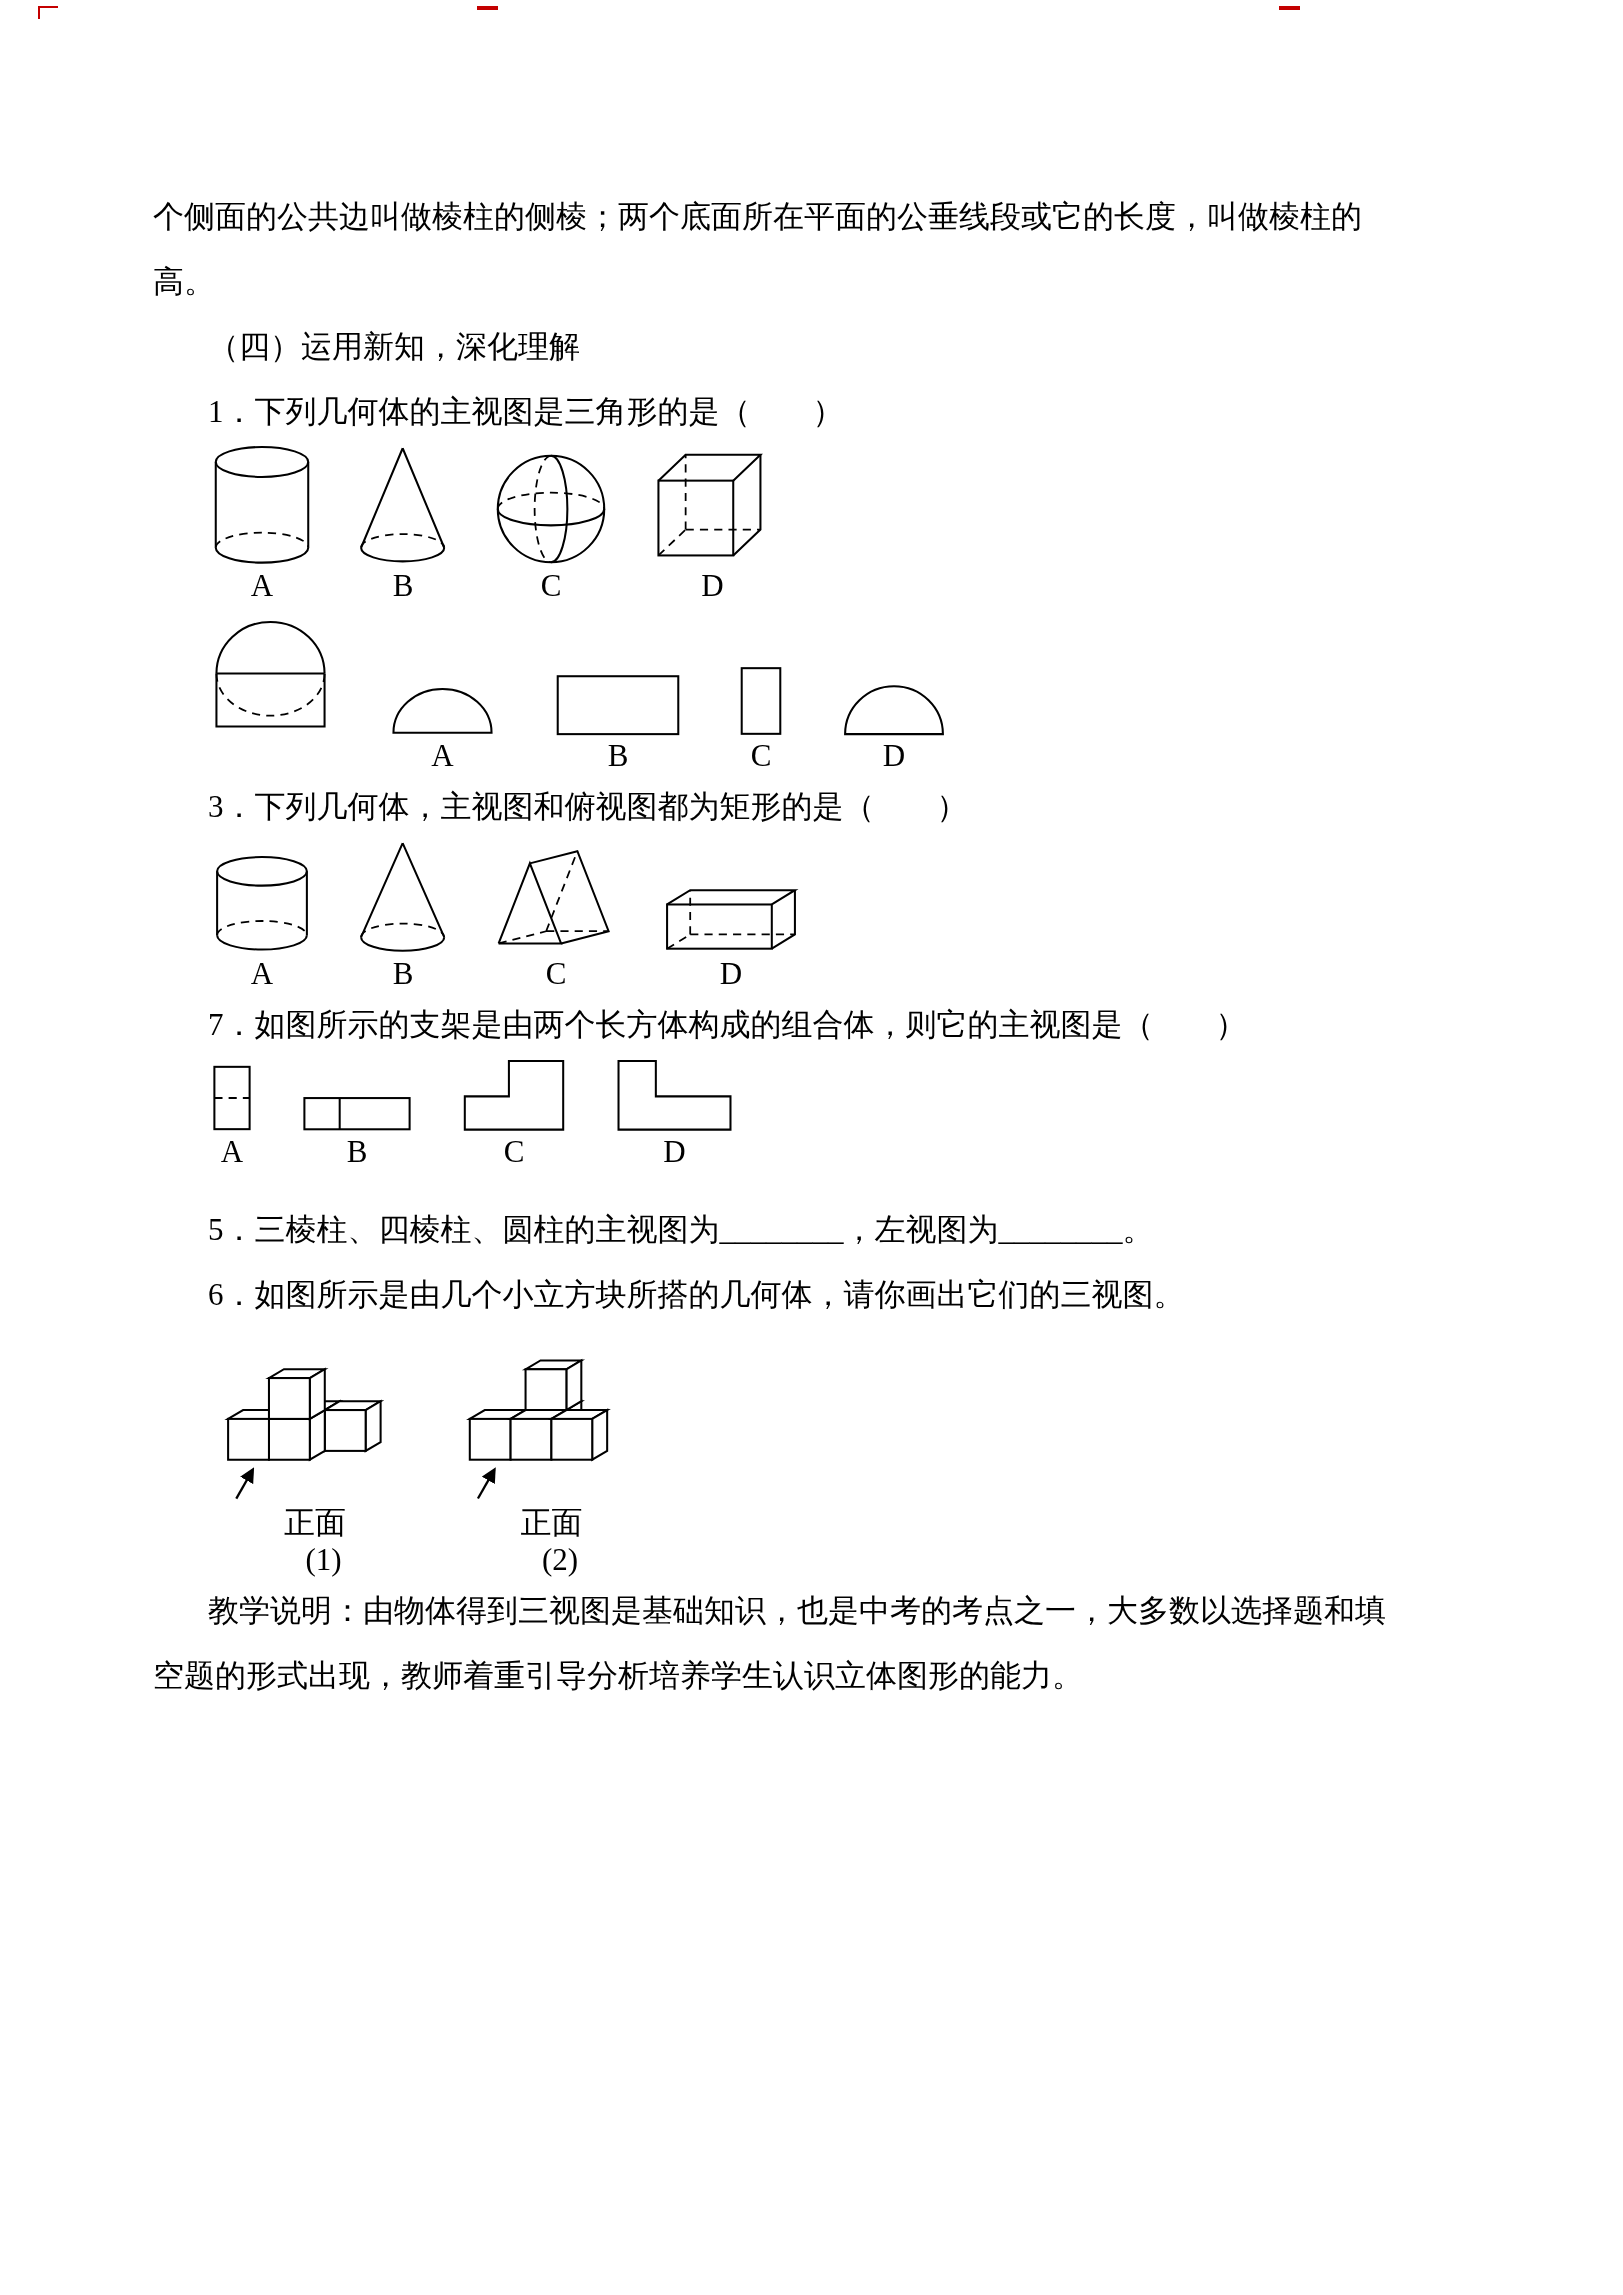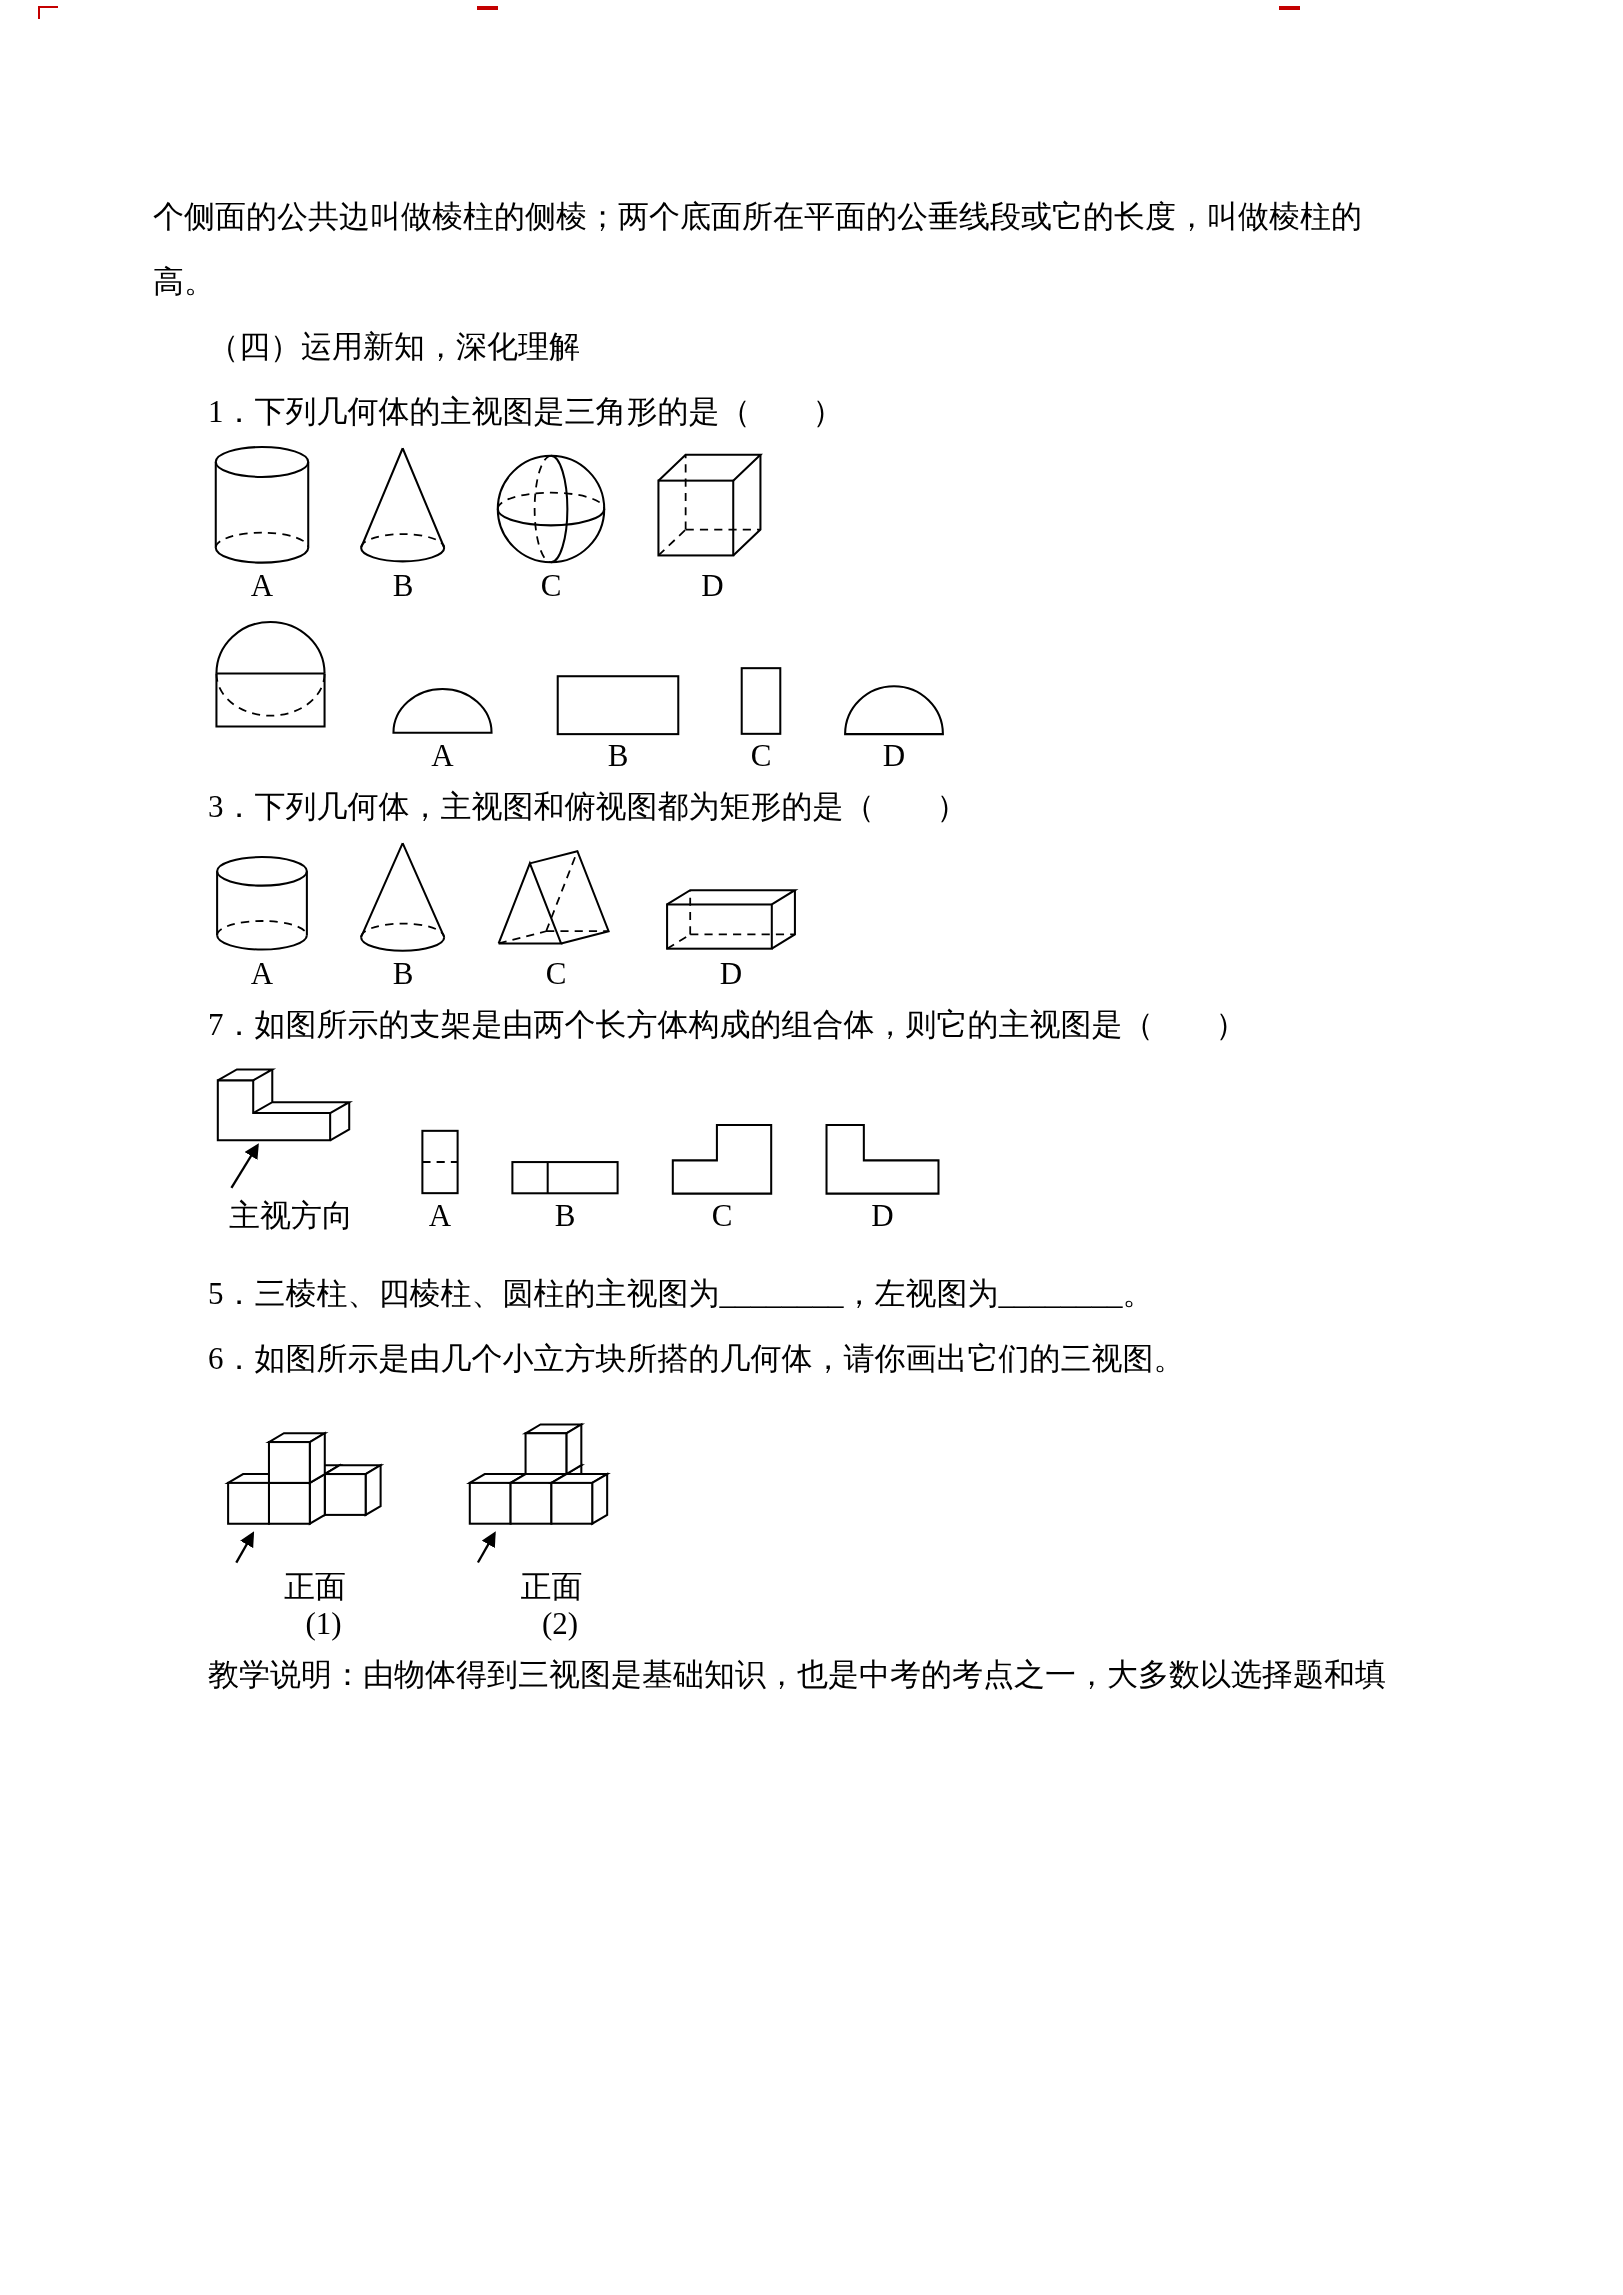--- a/index.html
+++ b/index.html
@@ -172,30 +172,20 @@
         <path class="s" d="M194,25 L194,90 L160,111"></path>
         <path class="d" d="M6,111 L40,90 M40,90 L194,90 M40,90 L40,25"></path>
       </svg>
       <div class="figlabel">D</div>
     </div>
   </div>
 
   <p class="para indent">7．如图所示的支架是由两个长方体构成的组合体，则它的主视图是（　　）</p>
   <div class="figrow" id="row-q4">
     <div class="figcol">
-      <svg class="fig" width="160" height="140" viewBox="0 0 235 205">
-        <path class="s" d="M10,34 L62,34 L62,82 L175,82 L175,122 L10,122 Z"></path>
-        <path class="s" d="M10,34 L38,18 L90,18 L62,34"></path>
-        <path class="s" d="M90,18 L90,66 M62,82 L90,66 L203,66 L175,82"></path>
-        <path class="s" d="M203,66 L203,106 L175,122"></path>
-        <path class="arrowline" d="M30,192 L68,130" marker-end="url(#arrow)"></path>
-      </svg>
-      <div class="figlabel">主视方向</div>
-    </div>
-    <div class="figcol">
       <svg class="fig" width="42" height="70" viewBox="0 0 62 102">
         <rect class="s" x="5" y="5" width="52" height="92"></rect>
         <path class="d" d="M5,51 L57,51"></path>
       </svg>
       <div class="figlabel">A</div>
     </div>
     <div class="figcol">
       <svg class="fig" width="112" height="40" viewBox="0 0 165 58">
         <rect class="s" x="5" y="7" width="155" height="46"></rect>
         <path class="s" d="M57,7 L57,53"></path>

